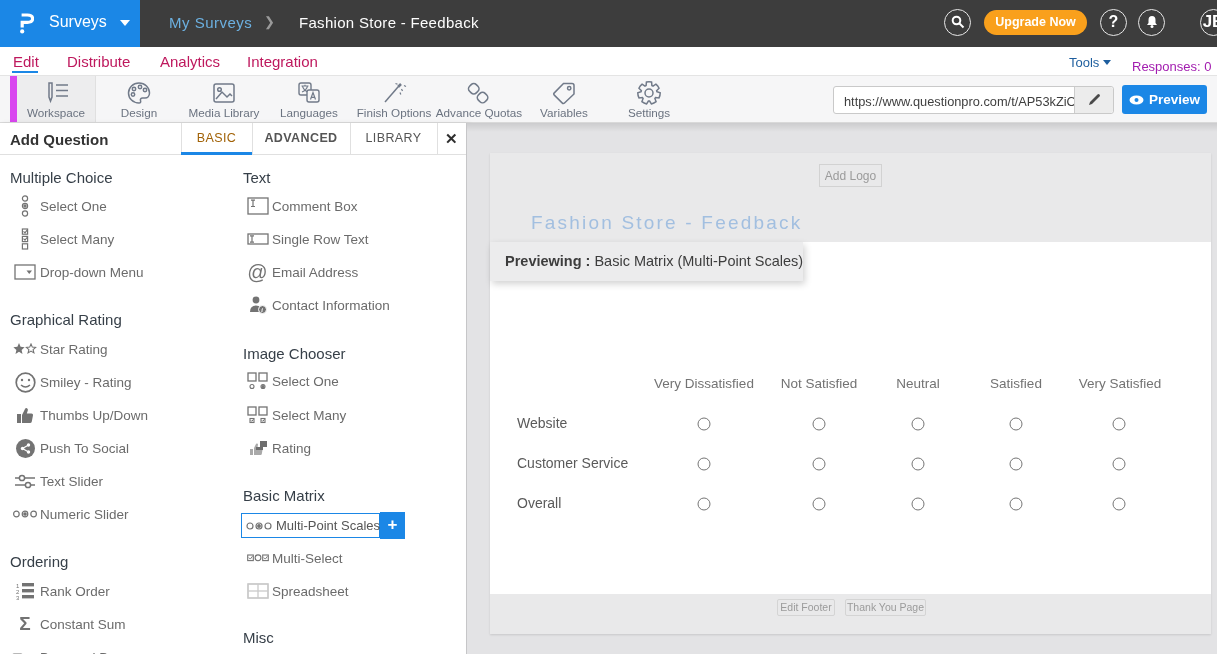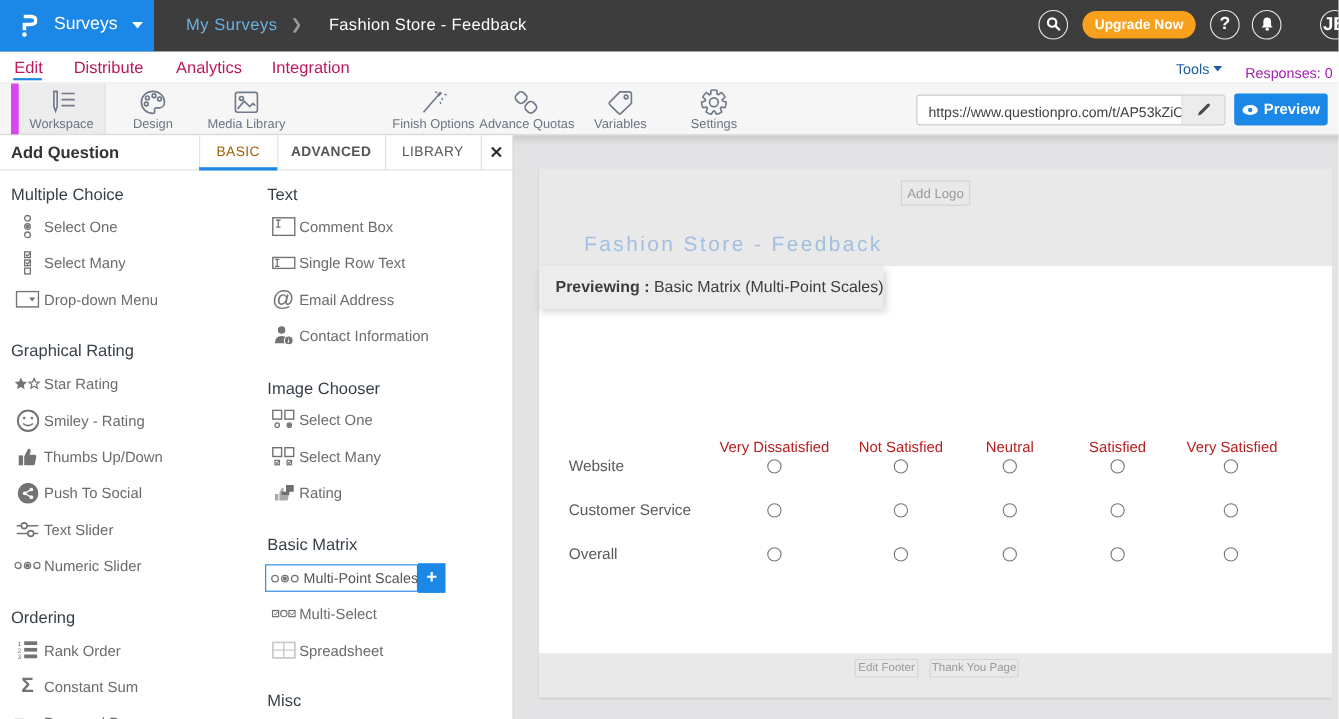--- a/index.html
+++ b/index.html
@@ -55,21 +55,21 @@
 
   
   #main { position:absolute; left:467px; top:123px; width:750px; height:531px; background:#e3e3e5;padding-left:32px; }
   #spanel { position:absolute; left:23px; top:30px; width:721px; height:481px; background:#e9e9ea; box-shadow:0 1px 2px rgba(0,0,0,0.12); }
   #swhite { position:absolute; left:0; top:89px; width:721px; height:352px; background:#fff; }
   #addlogo { position:absolute; left:329px; top:11px; width:63px; height:23px; border:1px solid #d2d2d2; color:#9b9b9b; font-size:12px; text-align:center; line-height:22px; }
   #stitle { position:absolute; left:41px; top:59px; font-size:19px; letter-spacing:2.2px; color:#a2bfe0; }
   #tooltip { position:absolute; left:23px; top:119px; width:313px; height:39px; background:#ececed; box-shadow:2px 3px 7px rgba(0,0,0,0.18); z-index:5; }
   #tooltip span { position:absolute; left:15px; top:11px; font-size:14.5px; color:#3d3d3d; white-space:nowrap; }
   #qtext { position:absolute; left:27px; top:88px; font-size:19px; color:#4a4a4a; }
-  .mcolh { position:absolute; font-size:13.5px; color:#b91c1c; transform:translateX(-50%); white-space:nowrap;margin-top:23px; }
+  .mcolh { position:absolute; font-size:13.5px; color:#737373; transform:translateX(-50%); white-space:nowrap; }
   .mrowl { position:absolute; left:27px; font-size:14px; color:#5a5a5a; }
   .radio { position:absolute; width:13px; height:13px; border:1.3px solid #757575; border-radius:50%; transform:translate(-50%,-50%); background:#fff; }
   #sfooter { position:absolute; left:0; top:441px; width:721px; height:40px; background:#e9e9ea; }
   .fbtn { position:absolute; top:5px; height:17px; background:#e9e9ea; border:1px solid #d4d4d4; border-radius:2px; color:#9b9b9b; font-size:10.5px; line-height:15px; text-align:center; white-space:nowrap; }
 </style>
 </head>
 <body>
 
 <div id="topbar">
   <div id="bluebox">
@@ -131,20 +131,30 @@
     </svg>
     <span class="tlabel">Design</span>
   </div>
   <div class="titem" style="left:181px;">
     <svg width="26" height="24" viewBox="0 0 26 24" fill="none" stroke="#717a89" stroke-width="1.5">
       <rect x="3" y="3" width="20" height="18" rx="2"></rect>
       <circle cx="8.5" cy="8.5" r="1.8"></circle>
       <path d="M5 18 L11 11 L16 16 L19 13 L21 15"></path>
     </svg>
     <span class="tlabel">Media Library</span>
+  </div>
+  <div class="titem" style="left:266px;">
+    <svg width="26" height="24" viewBox="0 0 26 24" fill="none" stroke="#717a89" stroke-width="1.4">
+      <rect x="3" y="2" width="12" height="12" rx="2"></rect>
+      <path d="M5.5 5 L12.5 5 M9 3.8 L9 5" stroke-width="1.2"></path>
+      <path d="M11.5 5.2 Q10.5 9.5 6 11 M6.5 5.2 Q7.5 9.5 12 11" stroke-width="1.2"></path>
+      <rect x="11" y="9" width="12" height="12" rx="2" fill="#f6f6f7"></rect>
+      <path d="M14.5 18.5 L17 11.5 L19.5 18.5 M15.4 16.3 L18.6 16.3" stroke-width="1.2"></path>
+    </svg>
+    <span class="tlabel">Languages</span>
   </div>
   <div class="titem" style="left:351px;">
     <svg width="26" height="24" viewBox="0 0 26 24" fill="none" stroke="#717a89" stroke-width="1.5">
       <path d="M4 21 L17 6"></path>
       <path d="M17 6 L20 3" stroke-width="2.5"></path>
       <path d="M20.5 8 l1 2 M23 4.5 l2 1 M14.5 2.5 l2 .8 M19 11.5 l.8 2" stroke-width="1.2"></path>
     </svg>
     <span class="tlabel">Finish Options</span>
   </div>
   <div class="titem" style="left:436px;">

